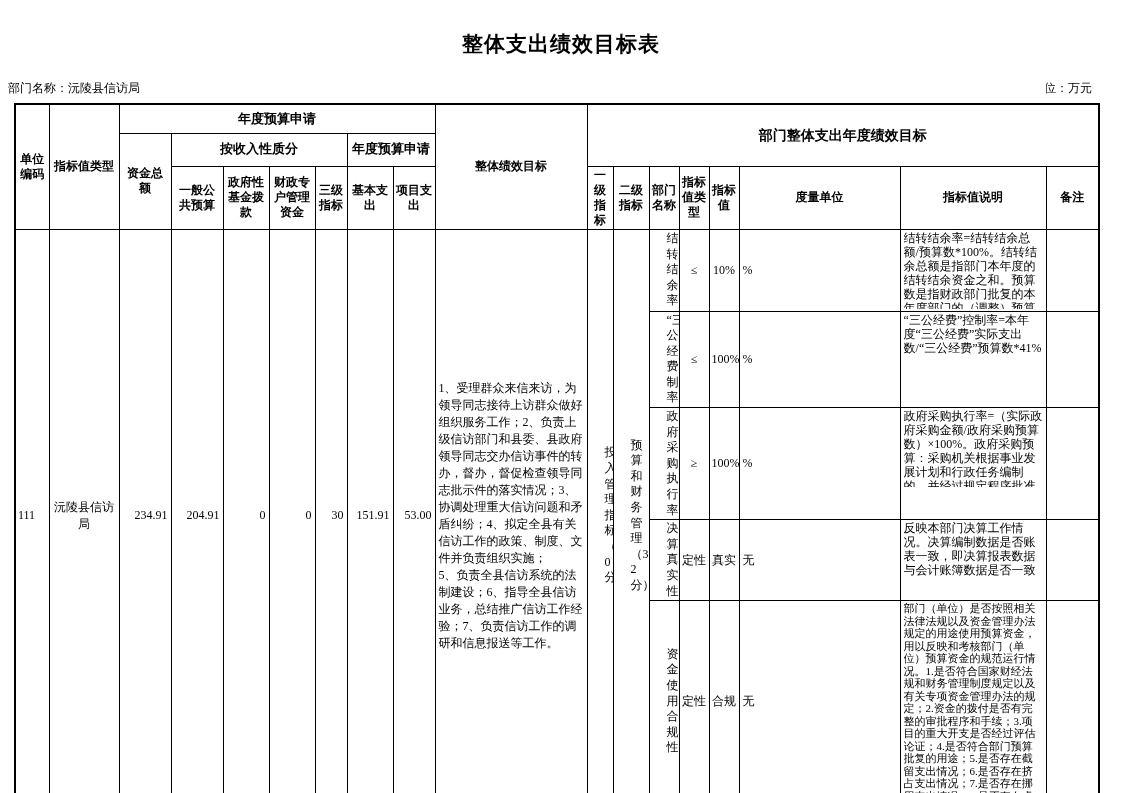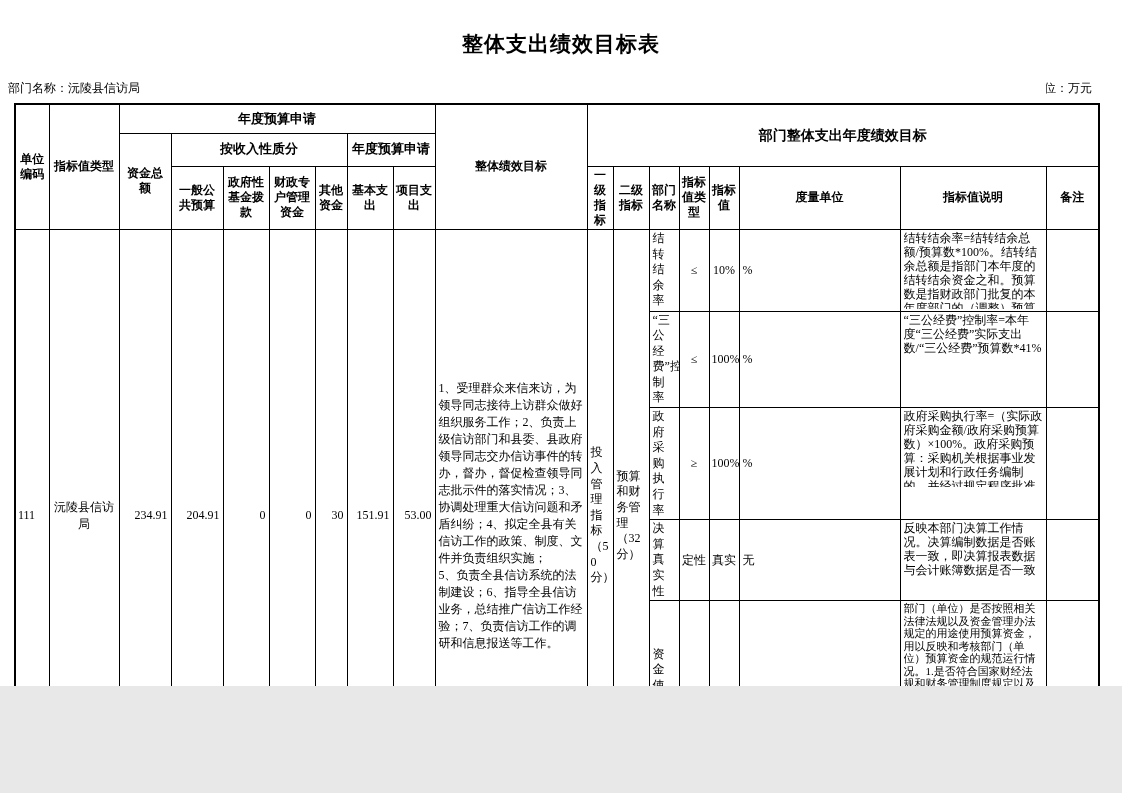--- a/index.html
+++ b/index.html
@@ -1,20 +1,20 @@
 <!DOCTYPE html>
 <html><head>
 <meta charset="utf-8">
 <style>
   * { box-sizing: border-box; }
   html,body { margin:0; padding:0; }
   body { background:#e8e8e8; }
   .page {
     position: relative;
-    width: 1122px; height: 686px;
+    width: 1122px; height: 793px;
     background: #ffffff;
     font-family: "Liberation Serif", "DejaVu Serif", serif;
     color: #000;
     overflow: hidden;
   }
   .title {
     margin: 0; padding-top: 30px;
     text-align: center;
     font-size: 21px; font-weight: bold;
     letter-spacing: 1px;
@@ -53,21 +53,21 @@
   tr.r-d { height: 59px; }
   tr.r-e { height: 202px; }
   td.code { text-align: left; vertical-align: middle; }
   td.name { text-align: center; vertical-align: middle; padding: 1px 0; }
   td.num  { text-align: right; vertical-align: middle; padding-right: 3px; }
   td.goal {
     text-align: left; vertical-align: middle;
     line-height: 17px; padding: 2px 3px;
     white-space: pre-wrap; word-break: break-all;
   }
-  td.ind  { text-align: left; vertical-align: middle; line-height: 1.3; word-break: break-all; padding: 1px 3px; }
+  td.ind  { text-align: left; vertical-align: middle; line-height: 1.3; word-break: break-all; padding: 1px 17px; }
   td.ctr  { text-align: center; vertical-align: middle; }
   td.unitc{ text-align: left; vertical-align: middle; padding-left: 3px; }
   td.desc { vertical-align: top; text-align: left; padding: 1px 3px; }
   td.desc .clip { overflow: hidden; line-height: 14px; word-break: break-all; }
   tr.r-a .clip { max-height: 78px; }
   tr.r-b .clip { max-height: 54px; }
   tr.r-c .clip { max-height: 78px; }
   tr.r-d .clip { max-height: 56px; }
   tr.r-e .clip { max-height: 198px; font-size: 11px; line-height: 12.5px; }
   td.remark { vertical-align: middle; }
@@ -114,21 +114,21 @@
       </tr>
       <tr class="h2">
         <th rowspan="2">资金总额</th>
         <th colspan="4" class="h-mid">按收入性质分</th>
         <th colspan="2" class="h-mid">年度预算申请</th>
       </tr>
       <tr class="h3">
         <th>一般公共预算</th>
         <th>政府性基金拨款</th>
         <th>财政专户管理资金</th>
-        <th>其他资金</th>
+        <th>三级指标</th>
         <th>基本支出</th>
         <th>项目支出</th>
         <th>一级指标</th>
         <th>二级指标</th>
         <th>部门名称</th>
         <th>指标值类型</th>
         <th>指标值</th>
         <th>度量单位</th>
         <th>指标值说明</th>
         <th>备注</th>

